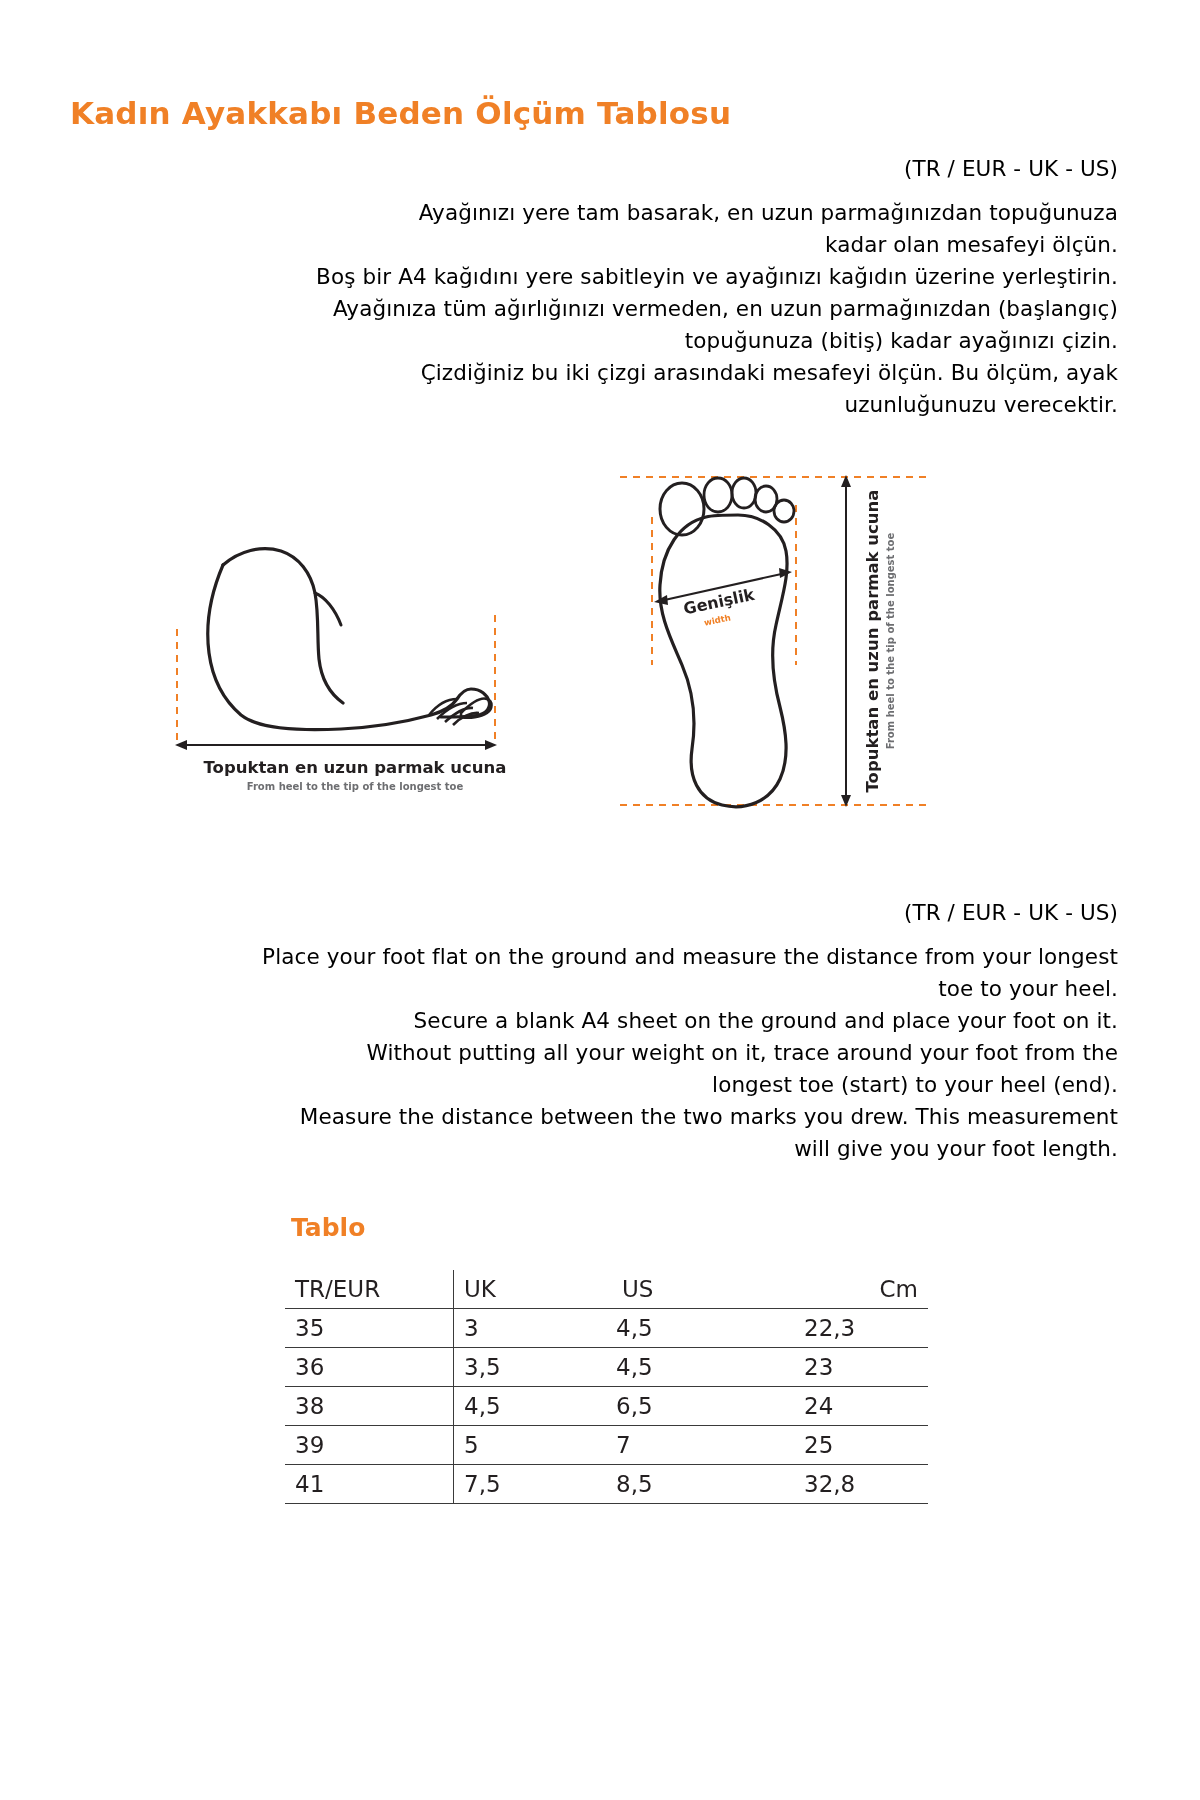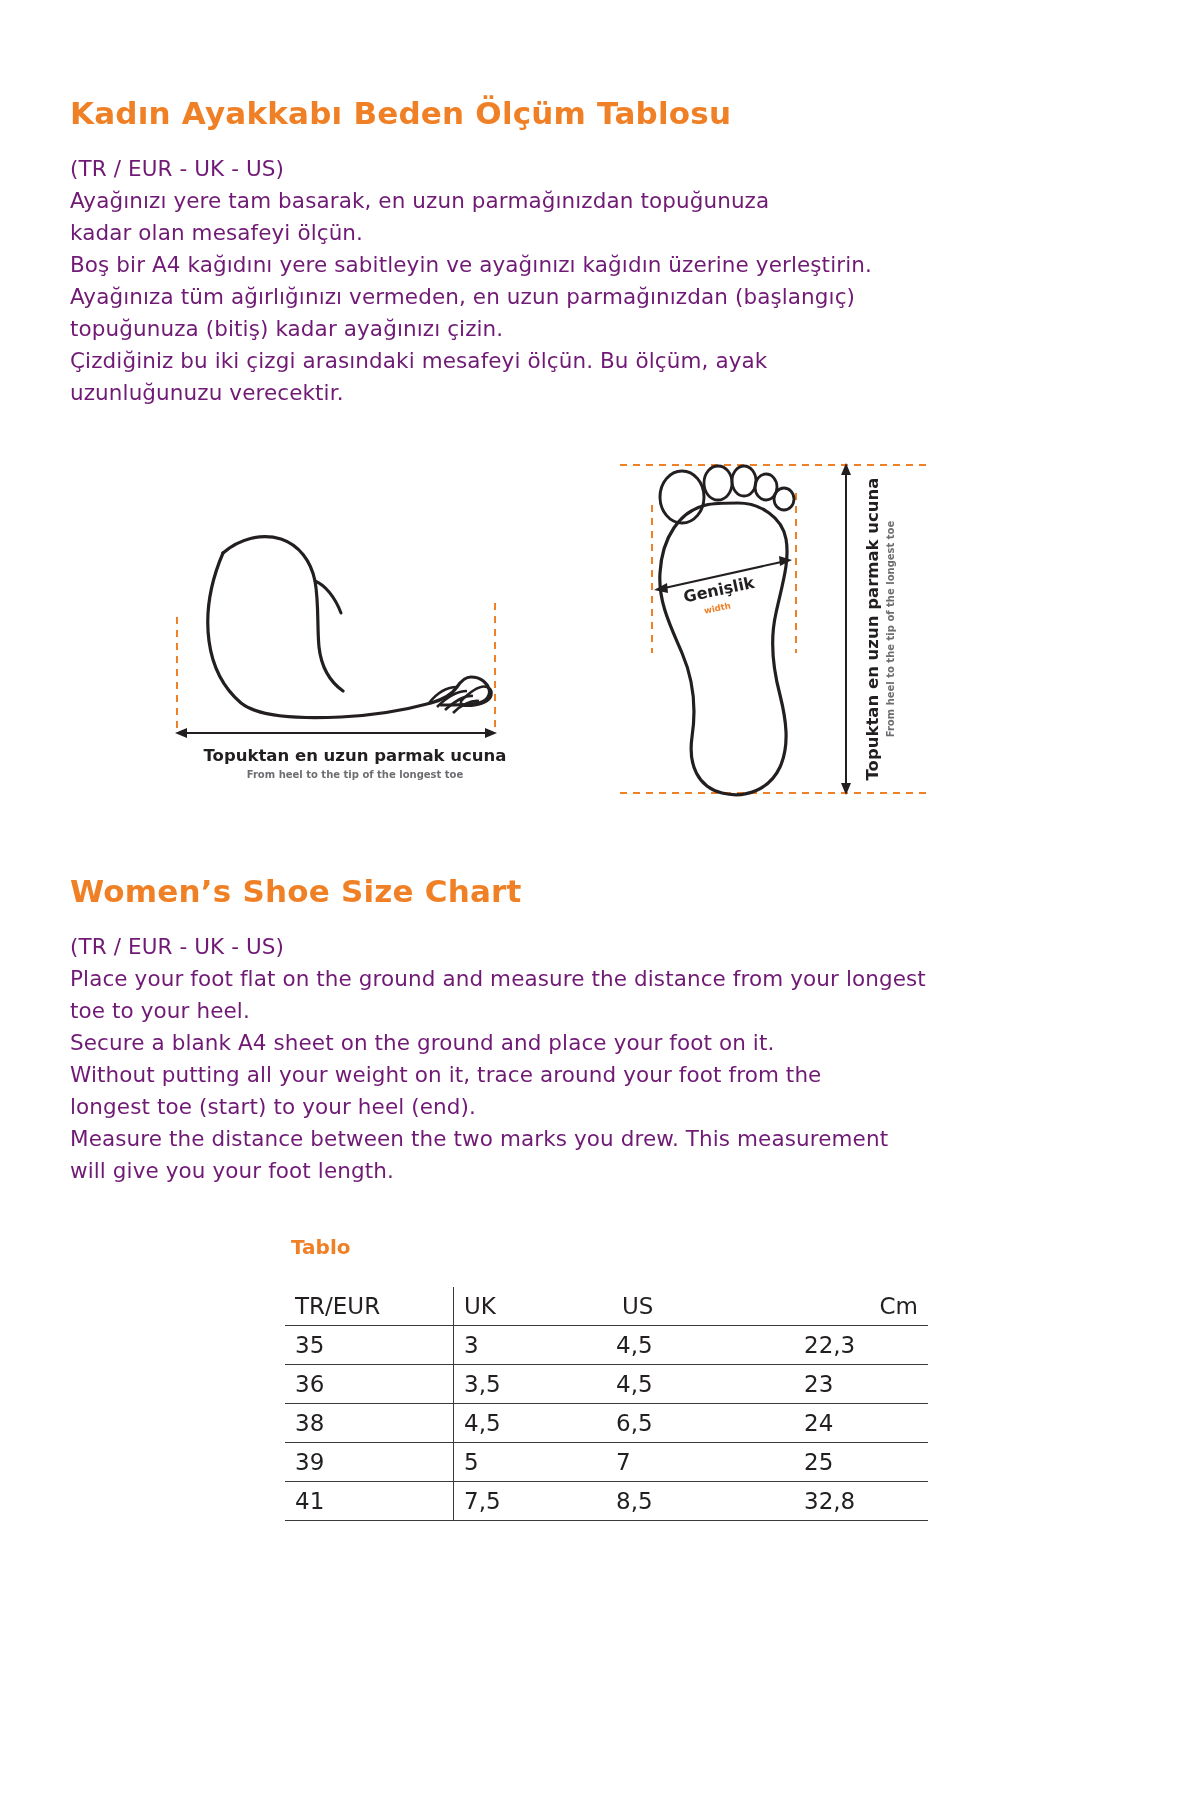--- a/index.html
+++ b/index.html
@@ -25,24 +25,25 @@
   h1.section-title {
     font-size: 31px;
     font-weight: 700;
     color: #f08026;
     margin: 0 0 22px 0;
     letter-spacing: 0.2px;
   }
   .body-text {
     font-size: 21.5px;
     line-height: 32px;
-    color: #701a75;
-    margin: 0;
+    color: #000000;
+    margin: 12px;
     white-space: pre-line;
     letter-spacing: 0.1px;
+    text-align: right;
   }
   
   .diagram-area {
     position: relative;
     height: 420px;
     margin-top: 44px;
   }
   .side-foot {
     position: absolute;
     left: 95px;
@@ -80,21 +81,21 @@
   
   .second-heading {
     margin-top: 10px;
   }
   
   .table-wrap {
     margin-top: 48px;
     padding-left: 215px;
   }
   .table-caption {
-    font-size: 20px;
+    font-size: 25px;
     color: #f08026;
     font-weight: 600;
     margin: 0 0 8px 6px;
   }
   table.size-chart {
     border-collapse: collapse;
     font-size: 23px;
     color: #231f20;
     margin-top: 28px;
   }
@@ -189,21 +190,20 @@
       <polygon points="44,137 57,130 58,140" fill="#231f20"></polygon>
       <polygon points="182,107 169,103 170,113" fill="#231f20"></polygon>
       <text class="cap-width" x="110" y="142" text-anchor="middle" transform="rotate(-12 110 142)">Genişlik</text>
       <text class="cap-width-sub" x="108" y="158" text-anchor="middle" transform="rotate(-12 108 158)">width</text>
 
       <text class="cap-main" x="268" y="176" text-anchor="middle" transform="rotate(-90 268 176)">Topuktan en uzun parmak ucuna</text>
       <text class="cap-sub" x="284" y="176" text-anchor="middle" transform="rotate(-90 284 176)">From heel to the tip of the longest toe</text>
     </svg>
   </div>
 
-  <h1 class="section-title second-heading">Women’s Shoe Size Chart</h1>
   <p class="body-text" style="margin-bottom:0;">(TR / EUR - UK - US)</p>
   <p class="body-text">Place your foot flat on the ground and measure the distance from your longest
 toe to your heel.
 Secure a blank A4 sheet on the ground and place your foot on it.
 Without putting all your weight on it, trace around your foot from the
 longest toe (start) to your heel (end).
 Measure the distance between the two marks you drew. This measurement
 will give you your foot length.</p>
 
   <div class="table-wrap">

